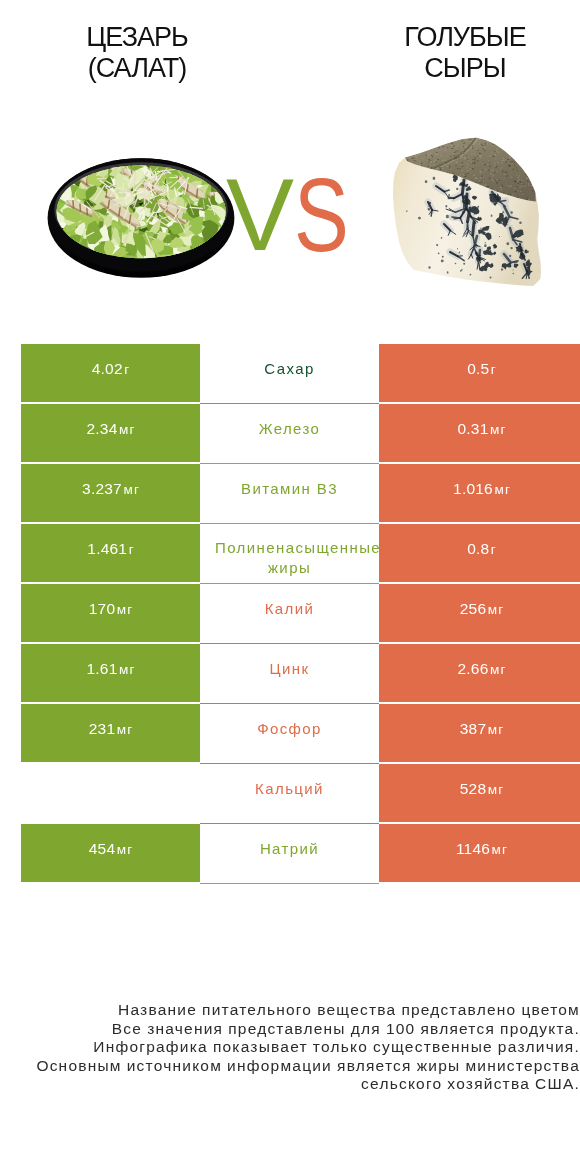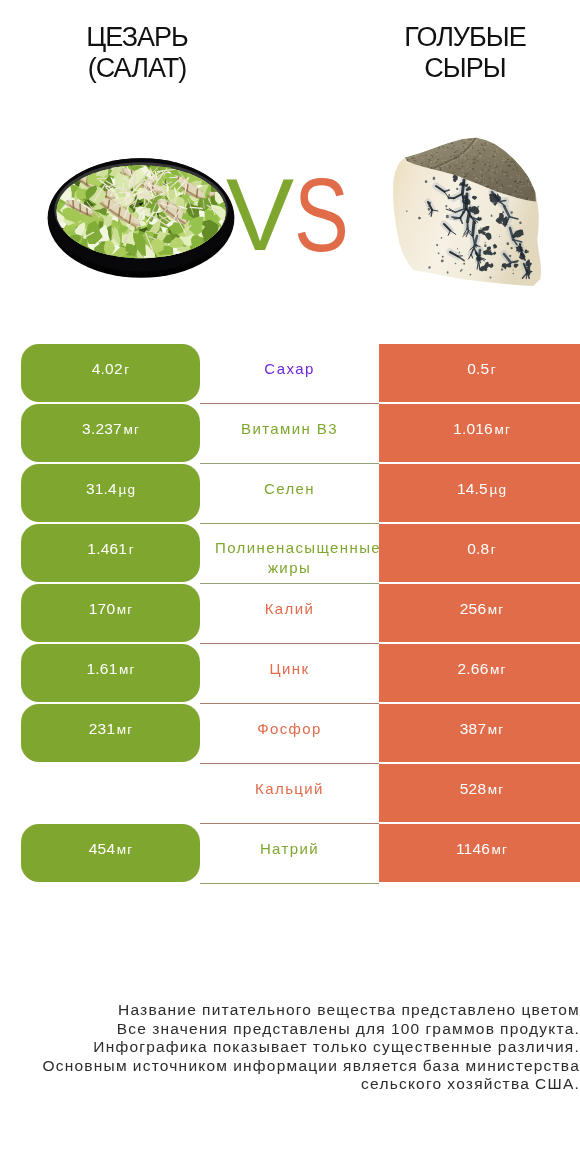--- a/index.html
+++ b/index.html
@@ -21,21 +21,21 @@
   .vs span{position:absolute;display:inline-block;line-height:100px;}
   .vs .v{left:226px;top:165px;font-size:102px;color:#7FA62E;}
   .vs .s{left:294px;top:165px;font-size:104px;color:#E06C4A;
          transform:scaleX(.79);transform-origin:left top;}
 
   
   .table{position:absolute;left:21px;top:344px;width:537px;}
   .row{position:relative;height:58px;margin-bottom:2px;}
   .cell{position:absolute;top:0;height:58px;box-sizing:border-box;
         display:flex;align-items:center;justify-content:center;}
-  .cl{left:0;width:179px;background:#7FA62E;border-radius:18px;}
+  .cl{left:0;width:179px;background:#7FA62E;}
   .cm{left:179px;width:179px;background:#fff;overflow:hidden;}
   .rule{position:absolute;left:179px;top:59px;width:179px;height:1px;}
   .cr{left:358px;width:205px;background:#E06C4A;}
   .val{font-size:15.5px;color:#fff;white-space:nowrap;letter-spacing:.2px;position:relative;top:-4px;}
   .val .u{font-size:13.6px;margin-left:1.5px;letter-spacing:1.2px;margin-right:-1.2px;}
   .lbl{font-size:15px;letter-spacing:1.4px;line-height:20px;text-align:center;position:relative;top:-4px;}
   .lbl.nw{white-space:nowrap;}
   .lbl.wrap{width:149px;white-space:nowrap;line-height:20px;top:5px;}
   .lbl.wrap .l1{display:block;text-align:left;}
   .lbl.wrap .l2{display:block;}
@@ -635,48 +635,48 @@
       <span class="v">V</span>
       <span class="s">S</span>
     </div>
 
   <div class="table">
       <div class="row">
         <div class="cell cl">
           <span class="val">4.02<span class="u">г</span></span>
         </div>
         <div class="cell cm">
-          <span class="lbl nw" style="color:#6d28d9">Сахар</span>
+          <span class="lbl nw" style="color:#14532d">Сахар</span>
         </div>
         <div class="cell cr">
           <span class="val">0.5<span class="u">г</span></span>
         </div>
         <i class="rule" style="background:#AB7F6F"></i>
+      </div>
+      <div class="row">
+        <div class="cell cl">
+          <span class="val">2.34<span class="u">мг</span></span>
+        </div>
+        <div class="cell cm">
+          <span class="lbl nw" style="color:#7FA62E">Железо</span>
+        </div>
+        <div class="cell cr">
+          <span class="val">0.31<span class="u">мг</span></span>
+        </div>
+        <i class="rule" style="background:#93A271"></i>
       </div>
       <div class="row">
         <div class="cell cl">
           <span class="val">3.237<span class="u">мг</span></span>
         </div>
         <div class="cell cm">
           <span class="lbl nw" style="color:#7FA62E">Витамин B3</span>
         </div>
         <div class="cell cr">
           <span class="val">1.016<span class="u">мг</span></span>
-        </div>
-        <i class="rule" style="background:#93A271"></i>
-      </div>
-      <div class="row">
-        <div class="cell cl">
-          <span class="val">31.4<span class="u">µg</span></span>
-        </div>
-        <div class="cell cm">
-          <span class="lbl nw" style="color:#7FA62E">Селен</span>
-        </div>
-        <div class="cell cr">
-          <span class="val">14.5<span class="u">µg</span></span>
         </div>
         <i class="rule" style="background:#93A271"></i>
       </div>
       <div class="row">
         <div class="cell cl">
           <span class="val">1.461<span class="u">г</span></span>
         </div>
         <div class="cell cm">
           <span class="lbl wrap" style="color:#7FA62E">
             <span class="l1">Полиненасыщенные</span>
@@ -742,19 +742,19 @@
         </div>
         <div class="cell cr">
           <span class="val">1146<span class="u">мг</span></span>
         </div>
         <i class="rule" style="background:#93A271"></i>
       </div>
     </div>
 
   <div class="footer">
       <div>Название питательного вещества представлено цветом</div>
-      <div>Все значения представлены для 100 граммов продукта.</div>
+      <div>Все значения представлены для 100 является продукта.</div>
       <div>Инфографика показывает только существенные различия.</div>
-      <div>Основным источником информации является база министерства</div>
+      <div>Основным источником информации является жиры министерства</div>
       <div>сельского хозяйства США.</div>
     </div>
 
 </div>
 
 </body></html>

